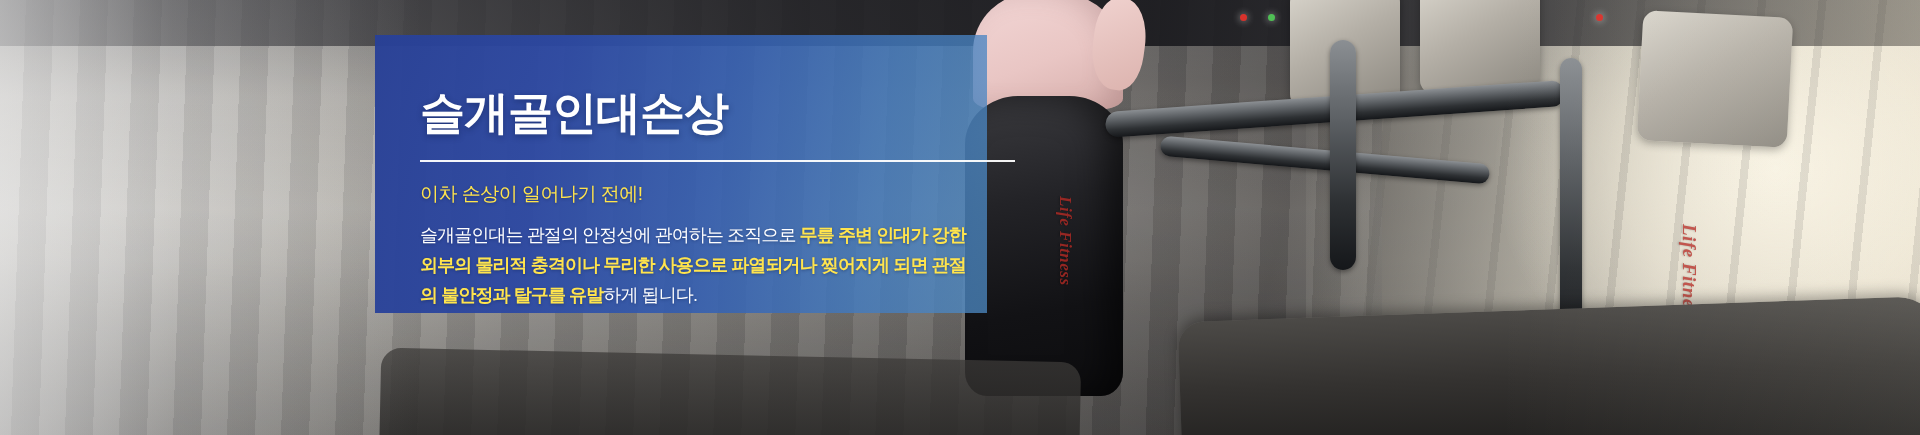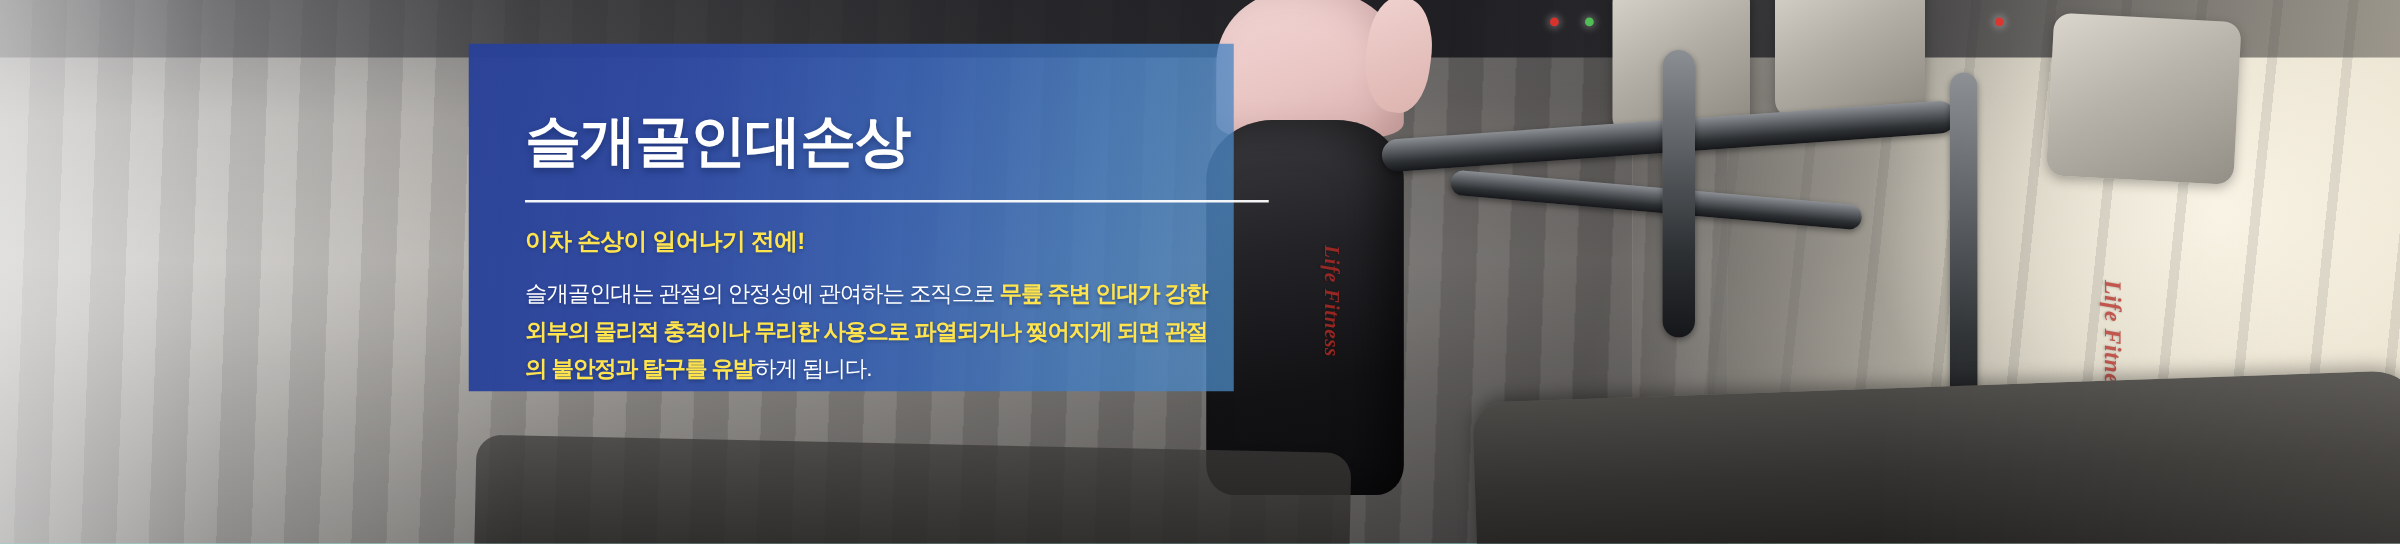--- a/index.html
+++ b/index.html
@@ -10,21 +10,21 @@
   }
   body {
     font-family: "Liberation Sans", "DejaVu Sans", sans-serif;
   }
 
   .banner {
     position: relative;
     width: 1920px;
     height: 435px;
     overflow: hidden;
-    background: #5eead4;
+    background: #bef264;
   }
 
   
   .photo {
     position: absolute;
     inset: 0;
     overflow: hidden;
   }
   
   .photo-base {
@@ -276,21 +276,21 @@
     background: #ffffff;
     opacity: .95;
   }
 
   .panel-kicker {
     position: absolute;
     left: 45px;
     top: 148px;
     margin: 0;
     font-size: 19px;
-    font-weight: 700;
+    font-weight: 400;
     color: #ffe44d;
     letter-spacing: -.5px;
     line-height: 1.2;
     white-space: nowrap;
     text-shadow: 0 1px 3px rgba(10,26,70,.40);
   }
 
   .panel-body {
     position: absolute;
     left: 45px;

